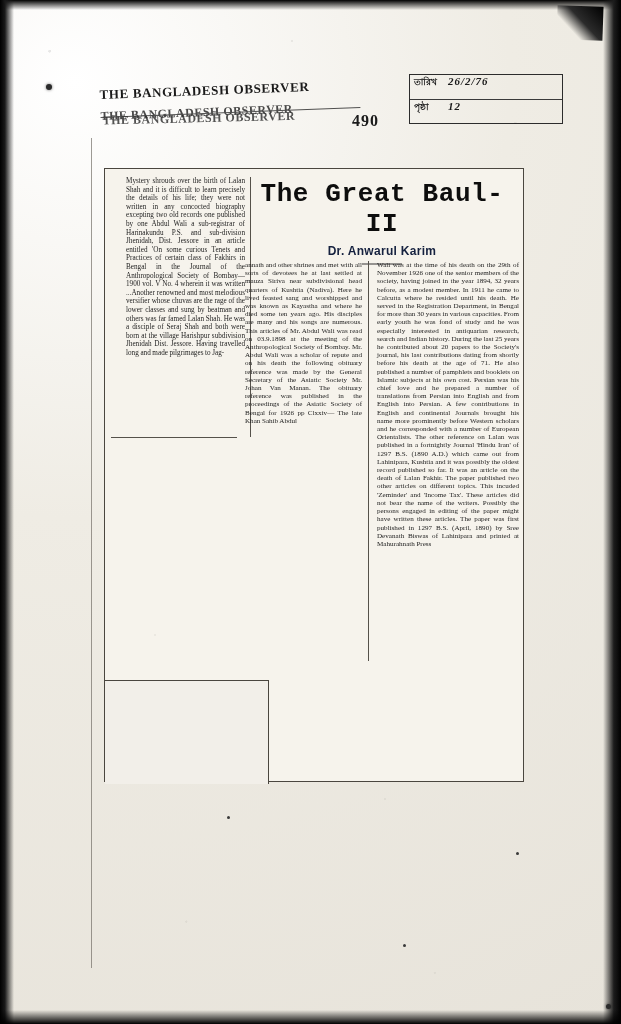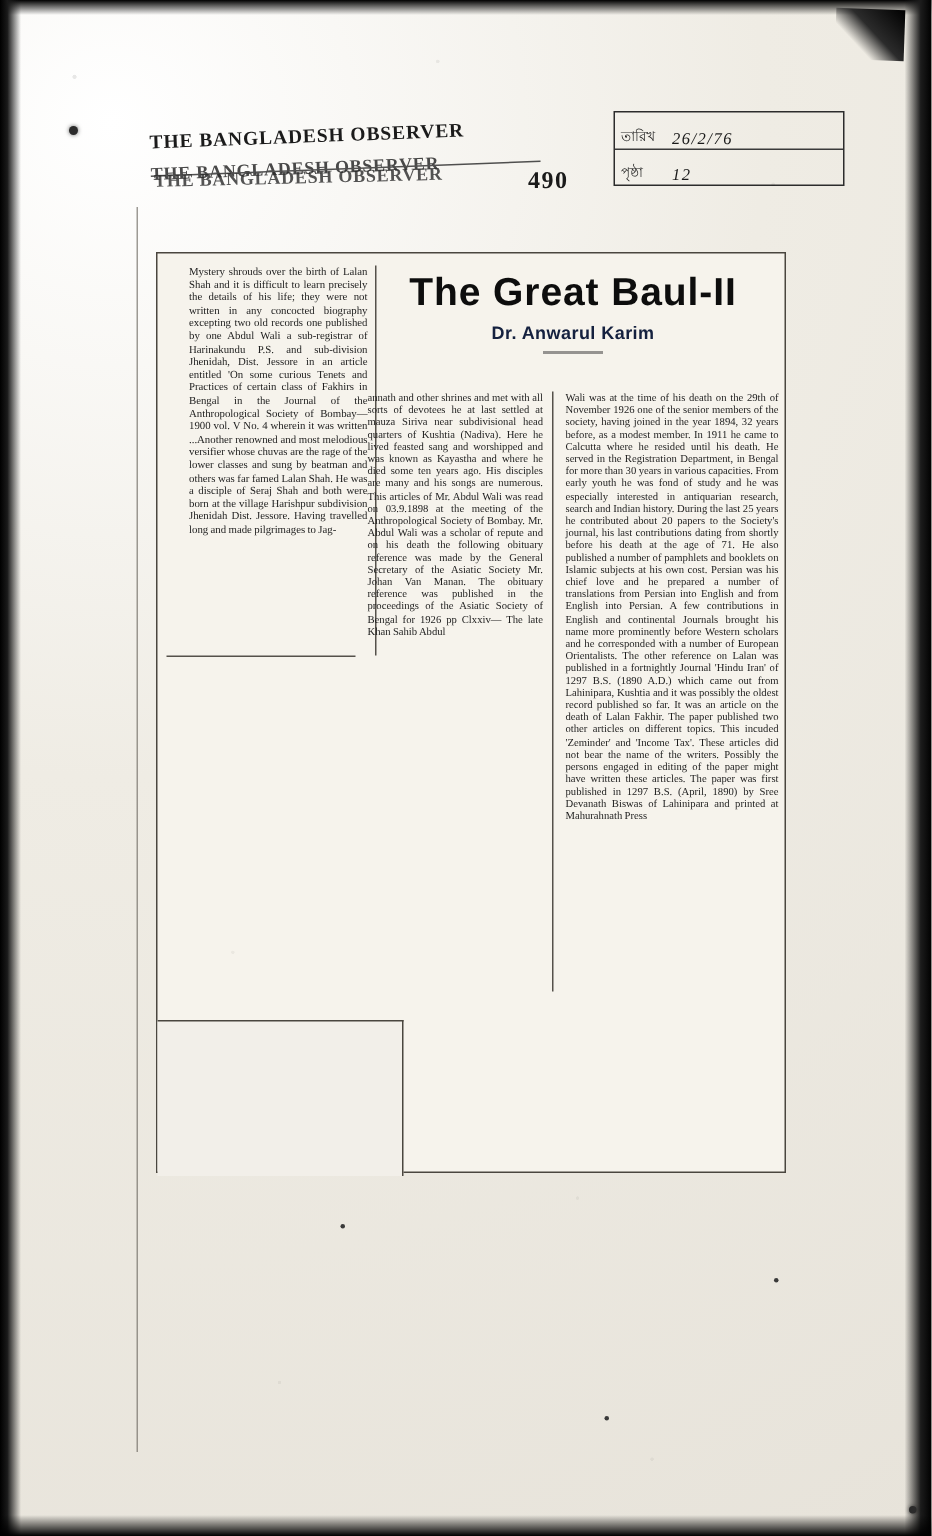--- a/index.html
+++ b/index.html
@@ -88,21 +88,21 @@
     font-family:"Liberation Serif", serif;
     font-size:16px; font-weight:700; color:#1a1a1a; letter-spacing:1px;
   }
 
   
   #stamp {
     position:absolute; left:409px; top:74px; width:152px; height:48px;
     border:1.5px solid #2c2c2c;
   }
   #stamp .row {
-    display:flex; align-items:flex-end; height:24px; padding-left:4px; box-sizing:border-box;
+    display:flex; align-items:flex-start; height:24px; padding-left:4px; box-sizing:border-box;font-weight:bold;
   }
   #stamp .row + .row { border-top:1px solid #3a3a3a; }
   .stamp-label {
     font-size:9px; color:#1e1e1e; width:34px; white-space:nowrap;
   }
   .stamp-value {
     font-family:"Liberation Serif", serif;
     font-size:11px; color:#1a1a1a; letter-spacing:1px; white-space:nowrap;
   }
   .stamp-value.handwriting { font-style:italic; }
@@ -128,21 +128,21 @@
 
   #headline-area {
     position:absolute; left:140px; top:8px; width:274px;
     text-align:center;
   }
   .headline-1 {
     font-family:"Liberation Serif", serif;
     font-size:21px; font-weight:700; letter-spacing:1.2px; color:#111;
   }
   .headline-2 {
-    font-family:Liberation Sans, sans-serif;
+    font-family:Liberation Mono, monospace;
     font-size:26px; font-weight:700; letter-spacing:.6px; color:#0d0d0d; margin-top:2px;
   }
   .byline {
     font-family:"Liberation Sans", sans-serif;
     font-size:12px; font-weight:700; color:#15213f; margin-top:5px; letter-spacing:.3px;
   }
   .byline-rule {
     width:40px; height:2px; background:#333; margin:5px auto 0 auto; opacity:.5;
   }
 

